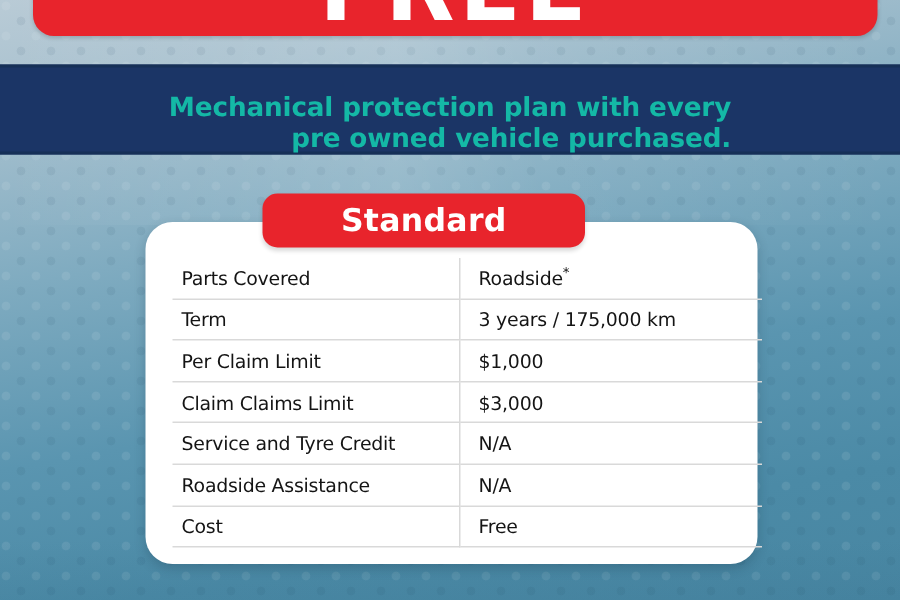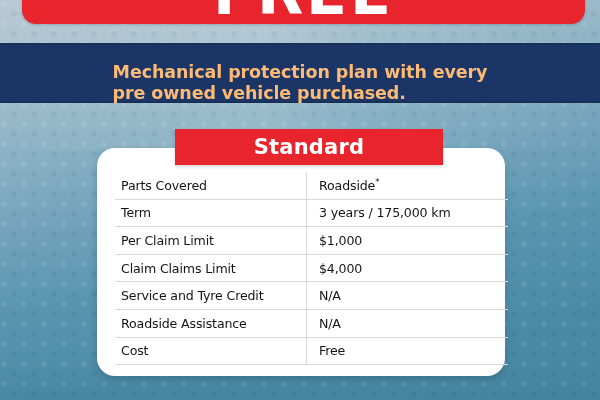--- a/index.html
+++ b/index.html
@@ -82,40 +82,40 @@
     height: 60px;
     background: #1b3566;
     border-top: 2px solid #163057;
     border-bottom: 2px solid #163057;
     box-sizing: border-box;
     display: flex;
     align-items: center;
     justify-content: center;
   }
   #subheading-text {
-    color: #fdba74;
+    color: #14b8a6;
     font-size: 17.5px;
     font-weight: 700;
     line-height: 1.22;
-    text-align: left;
+    text-align: right;
     font-family: "DejaVu Sans", sans-serif;
     letter-spacing: -0.1px;
     white-space: pre-line;
     margin-top: 20px;
   }
 
   
   #plan-badge {
     position: absolute;
     left: 175px;
     top: 129px;
-    width: 268px;
+    width: 215px;
     height: 36px;
     background: #e8242c;
-    border-radius: 0;
+    border-radius: 10px;
     display: flex;
     align-items: center;
     justify-content: center;
     box-shadow: 0 2px 3px rgba(0,0,0,0.15);
     z-index: 3;
   }
   #plan-badge-label {
     color: #ffffff;
     font-size: 21px;
     font-weight: 700;
@@ -217,21 +217,21 @@
         <tr>
           <td class="feature-cell">Term</td>
           <td class="value-cell"><span>3 years / 175,000 km</span></td>
         </tr>
         <tr>
           <td class="feature-cell">Per Claim Limit</td>
           <td class="value-cell"><span>$1,000</span></td>
         </tr>
         <tr>
           <td class="feature-cell">Claim Claims Limit</td>
-          <td class="value-cell"><span>$4,000</span></td>
+          <td class="value-cell"><span>$3,000</span></td>
         </tr>
         <tr>
           <td class="feature-cell">Service and Tyre Credit</td>
           <td class="value-cell"><span>N/A</span></td>
         </tr>
         <tr>
           <td class="feature-cell">Roadside Assistance</td>
           <td class="value-cell"><span>N/A</span></td>
         </tr>
         <tr>

